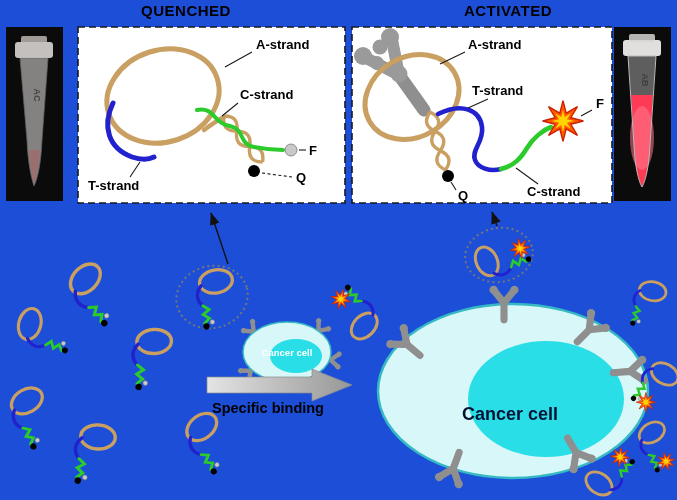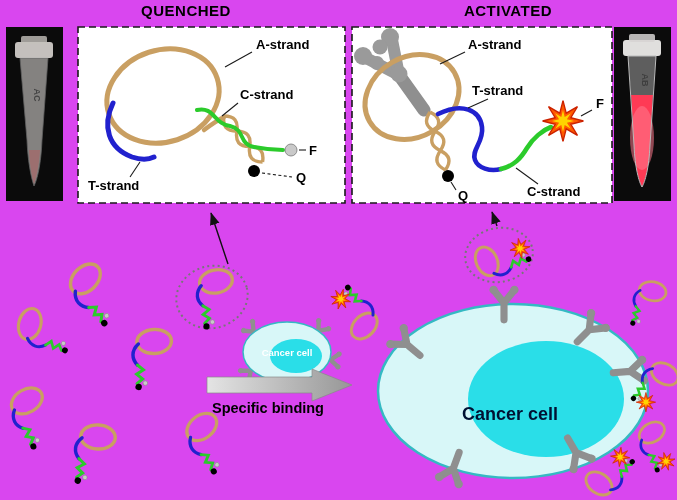--- a/index.html
+++ b/index.html
@@ -1,16 +1,16 @@
 <!DOCTYPE html>
 <html><head>
 <meta charset="utf-8">
 <style>
   html,body{margin:0;padding:0;background:#ffffff;}
-  .canvas{position:relative;width:677px;height:500px;background:#d946ef;overflow:hidden;}
+  .canvas{position:relative;width:677px;height:500px;background:#1d4ed8;overflow:hidden;}
   svg{display:block;}
   text{font-family:"Liberation Sans",sans-serif;fill:#000;}
   .title-txt{font-size:15px;font-weight:bold;letter-spacing:.5px;}
   .lbl{font-size:13px;font-weight:bold;}
   .lbl-small{font-size:9.5px;font-weight:bold;fill:#ffffff;}
   .lbl-bind{font-size:14.5px;font-weight:bold;}
   .lbl-cell{font-size:18px;font-weight:bold;fill:#001133;}
   .tubemark{font-size:9px;font-weight:bold;fill:#3a3a3a;opacity:.85;}
   .dashed-box{fill:#ffffff;stroke:#1a1a1a;stroke-width:1.6;stroke-dasharray:7 4;}
   .pointer{stroke:#1a1a1a;stroke-width:1.1;fill:none;}

